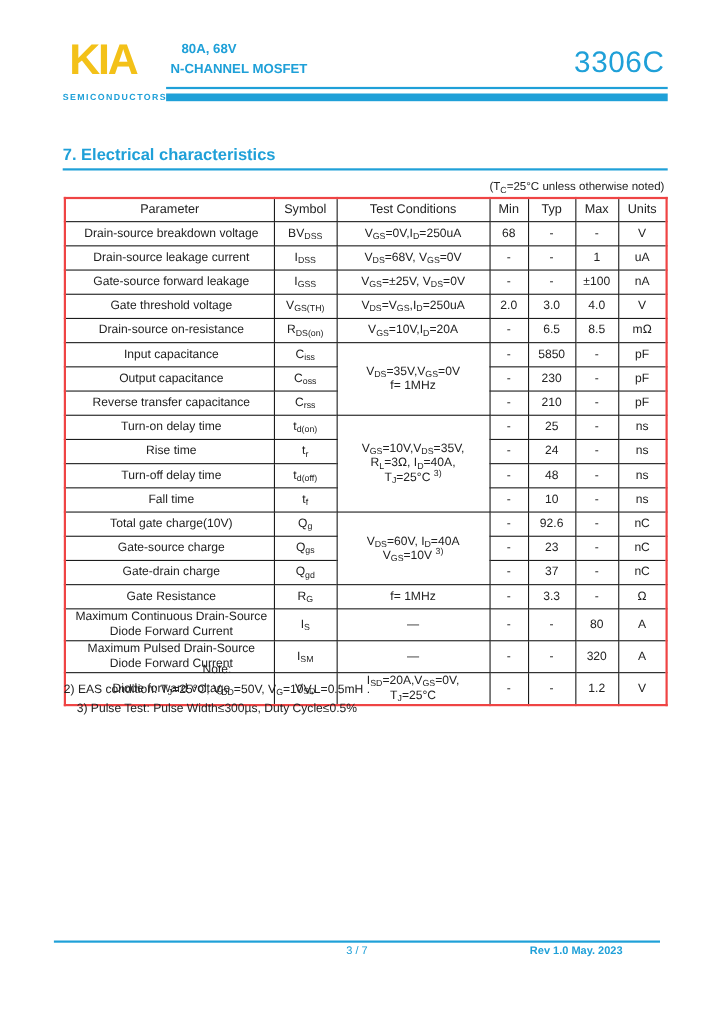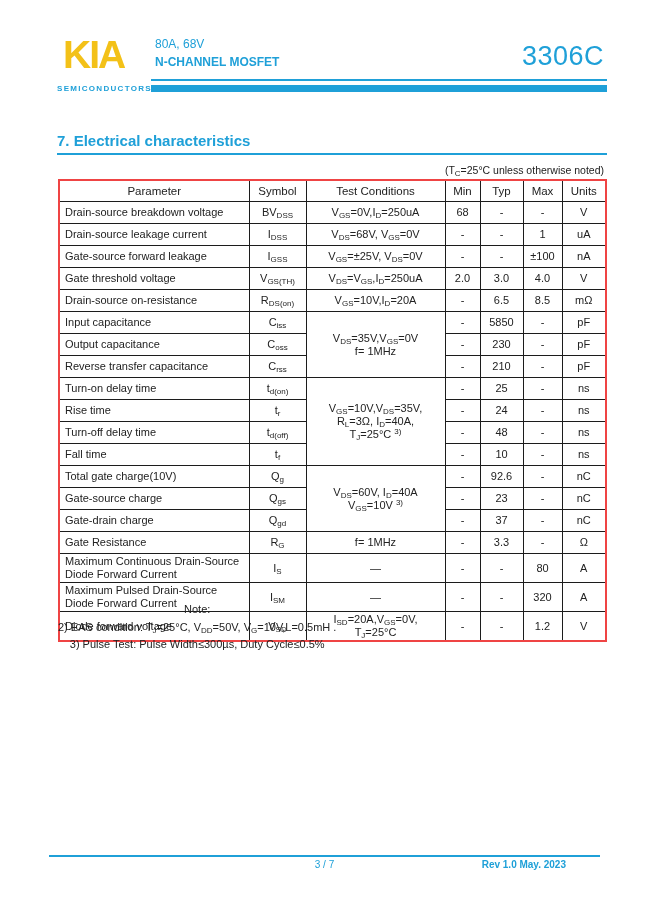--- a/index.html
+++ b/index.html
@@ -9,39 +9,39 @@
   }
   html,body{margin:0;padding:0;background:#ffffff;}
   body{font-family:"Liberation Sans", sans-serif; color:var(--ink);}
   .page{position:relative;width:649px;height:891px;background:#ffffff;overflow:hidden;}
 
   
   .logo{position:absolute;left:63px;top:33px;font-size:39px;font-weight:bold;
         letter-spacing:-2px;color:var(--logo);}
   .logo-sub{position:absolute;left:57px;top:84px;font-size:8px;font-weight:bold;
         letter-spacing:1.3px;color:var(--accent);}
-  .rating{position:absolute;left:155px;top:37px;font-size:12px;font-weight:normal;color:var(--accent);}
+  .rating{position:absolute;left:165px;top:37px;font-size:12px;font-weight:bold;color:var(--accent);}
   .device{position:absolute;left:155px;top:55px;font-size:12px;font-weight:bold;color:var(--accent);}
   .part-number{position:absolute;right:45px;top:41px;font-size:27px;color:var(--accent);letter-spacing:0.5px;}
   .rule-thin{position:absolute;left:151px;top:79px;width:456px;height:2px;background:var(--accent);}
   .rule-thick{position:absolute;left:151px;top:85px;width:456px;height:7px;background:var(--accent);}
 
   
   .section-title{position:absolute;left:57px;top:132px;margin:0;font-size:15px;font-weight:bold;color:var(--accent);}
   .title-rule{position:absolute;left:57px;top:153px;width:550px;height:2px;background:var(--accent);}
   .cond-note{position:absolute;right:45px;top:164px;font-size:10.5px;color:var(--ink);}
 
   
   .etable{position:absolute;left:58px;top:179px;width:547px;border-collapse:collapse;table-layout:fixed;}
   .etable,.etable th,.etable td{border:1px solid #1c1c1c;}
   .etable{border:2px solid #ef4444;}
   .etable th{height:20px;font-weight:normal;font-size:11.5px;color:var(--ink);padding:0 1px;}
   .etable td{height:19px;font-size:11px;color:var(--ink);text-align:center;
              line-height:13px;padding:1px 2px;overflow:hidden;}
-  .etable td.param-cell{text-align:left;padding-left:5px;}
+  .etable td.param-cell{text-align:center;padding-left:5px;}
   .etable sub{font-size:8px;line-height:0;vertical-align:-2px;}
   .etable sup,.notes sup{font-size:8px;line-height:0;vertical-align:4px;}
   .notes sub,.cond-note sub{font-size:8px;line-height:0;vertical-align:-2px;}
 
   
   .notes{position:absolute;left:58px;top:602px;font-size:11px;color:var(--ink);line-height:15px;text-align:center;}
   .notes .note-item{margin-top:2.5px;}
 
   
   .footer-rule{position:absolute;left:49px;top:855px;width:551px;height:2px;background:var(--accent);}

